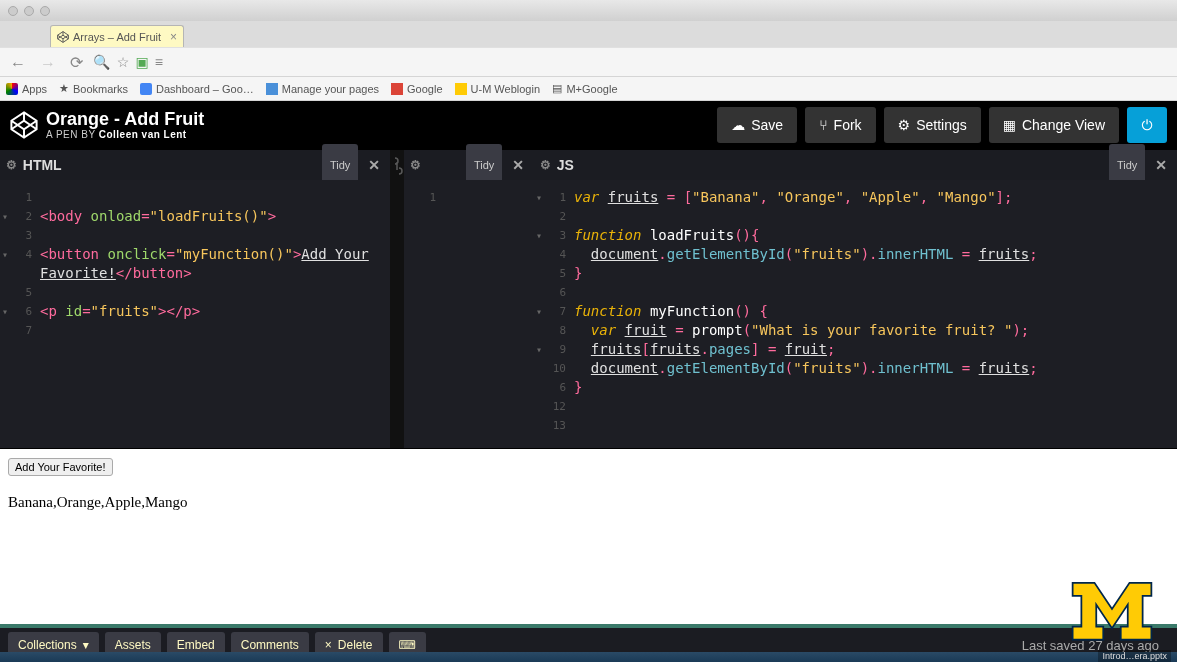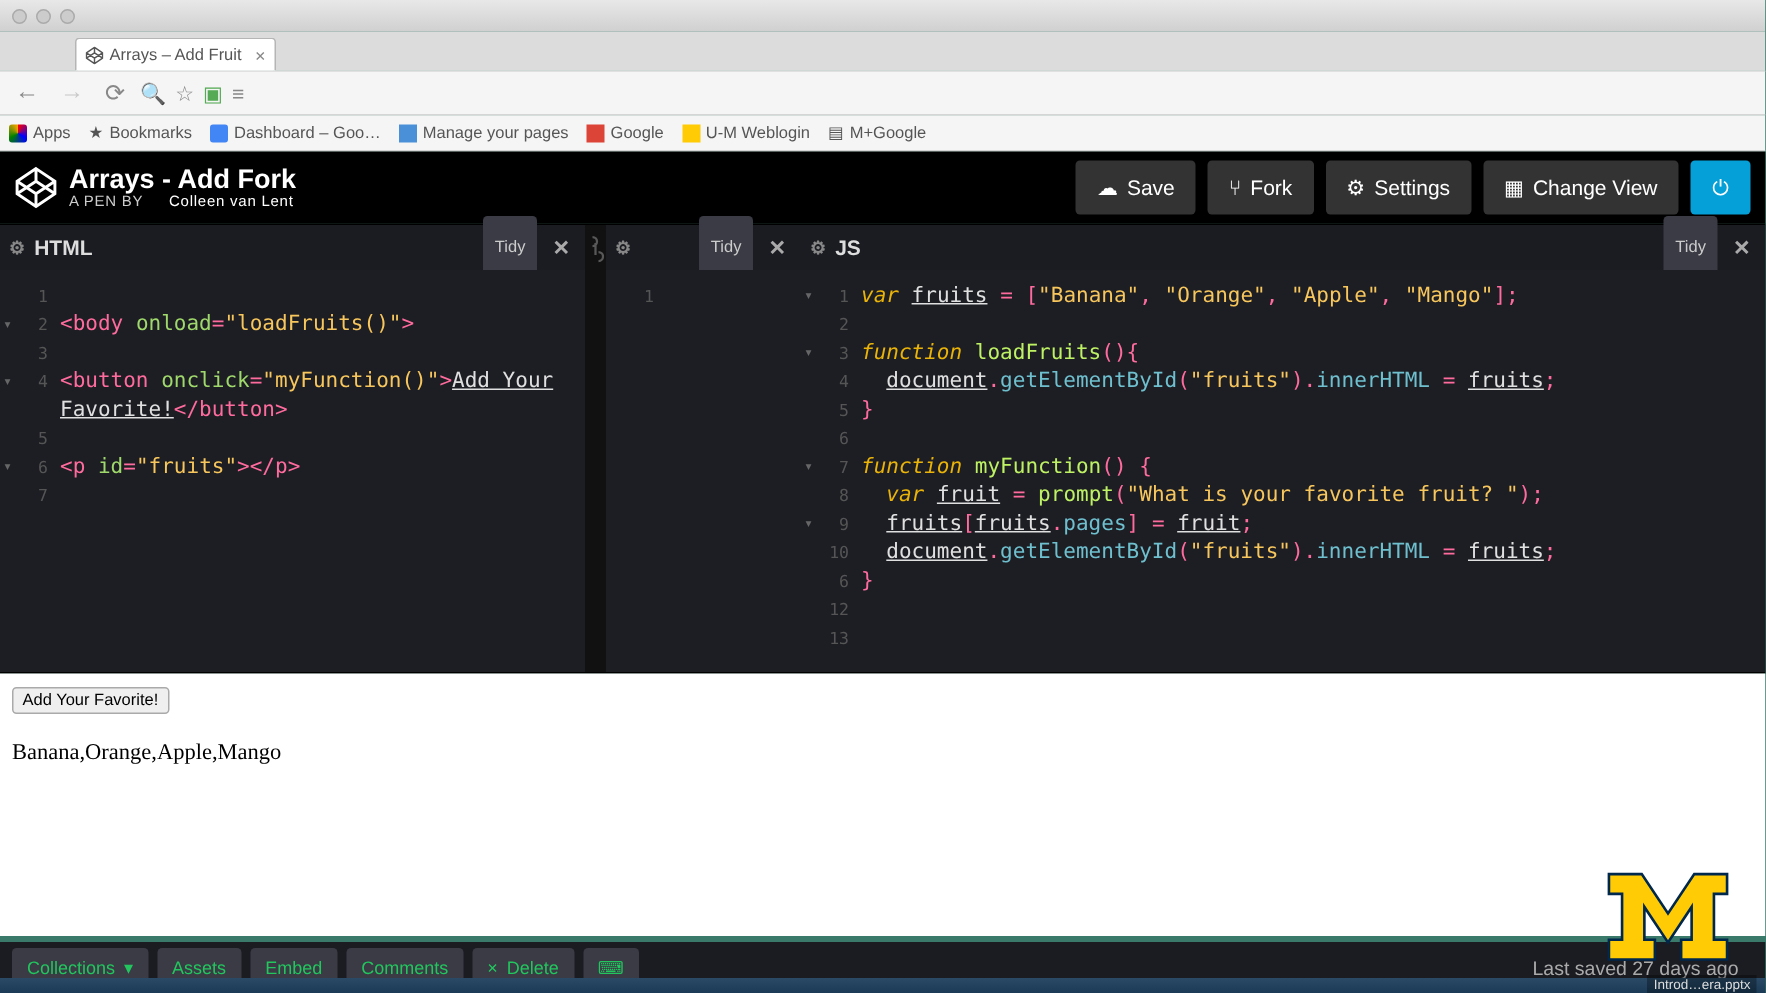--- a/index.html
+++ b/index.html
@@ -4,21 +4,21 @@
 <style>
   * { box-sizing: border-box; margin: 0; padding: 0; }
   body { font-family: -apple-system, "Helvetica Neue", Arial, sans-serif; width: 1177px; height: 662px; overflow: hidden; background: #3a7a6a; position: relative; }
   
   
   .mac-bar { height: 21px; background: linear-gradient(#e8e8e8,#d0d0d0); display: flex; align-items: center; padding-left: 8px; gap: 6px; }
   .mac-dot { width: 10px; height: 10px; border-radius: 50%; background: #ccc; border: 1px solid #aaa; }
   
   
   .tab-strip { height: 26px; background: #dcdcdc; display: flex; align-items: flex-end; padding-left: 50px; }
-  .browser-tab { background: #ffffff; border: 1px solid #b5b5b5; border-bottom: none; border-radius: 3px 3px 0 0; height: 22px; display: flex; align-items: center; padding: 0 22px 0 6px; font-size: 11px; color: #555; gap: 4px; position: relative; justify-content: space-between; }
+  .browser-tab { background: #fef9c3; border: 1px solid #b5b5b5; border-bottom: none; border-radius: 3px 3px 0 0; height: 22px; display: flex; align-items: center; padding: 0 22px 0 6px; font-size: 11px; color: #555; gap: 4px; position: relative; justify-content: space-between; }
   .browser-tab .tab-x { position: absolute; right: 6px; color: #888; font-size: 12px; cursor: pointer; }
   .codepen-favicon { width: 12px; height: 12px; }
   
   
   .url-bar { height: 30px; background: #f5f5f5; border-top: 1px solid #e0e0e0; border-bottom: 1px solid #d5d5d5; display: flex; align-items: center; padding: 0 6px; gap: 6px; }
   .nav-arrow { color: #888; font-size: 16px; padding: 0 4px; cursor: pointer; }
   .url-field { flex: 1; height: 22px; border: 1px solid #ccc; border-radius: 3px; background: #fff; display: flex; align-items: center; padding: 0 6px; font-size: 12px; color: #555; }
   .url-right { display: flex; align-items: center; gap: 6px; color: #888; font-size: 14px; }
   
   
@@ -28,21 +28,21 @@
   
   
   .codepen { position: relative; height: calc(100% - 101px); }
   
   
   .cp-header { height: 48px; background: #000; display: flex; align-items: center; padding: 0 10px; color: #fff; }
   .cp-logo { width: 28px; height: 28px; margin-right: 8px; }
   .cp-title { display: flex; flex-direction: column; line-height: 1.1; }
   .cp-title h1 { font-size: 18px; font-weight: 700; }
   .cp-title .byline { font-size: 10px; color: #ccc; letter-spacing: 0.5px; }
-  .cp-title .byline .auth { color: #fff; font-weight: 400; margin-left: 14px; }
+  .cp-title .byline .auth { color: #fff; font-weight: 700; }
   .cp-actions { margin-left: auto; display: flex; gap: 8px; }
   .cp-btn { background: #333; color: #fff; border: none; border-radius: 3px; height: 36px; padding: 0 14px; font-size: 14px; display: flex; align-items: center; gap: 6px; cursor: pointer; }
   .cp-btn.power { background: #06a0d8; width: 40px; justify-content: center; padding: 0; }
   
   
   .editors { height: 300px; background: #1e1e1e; display: flex; border-top: 1px solid #000; border-bottom: 1px solid #000; }
   .pane { position: relative; background: #262830; display: flex; flex-direction: column; }
   .pane.html { width: 390px; }
   .pane.css { width: 130px; }
   .pane.js { flex: 1; }
@@ -60,33 +60,33 @@
   .gutter { width: 40px; text-align: right; color: #555; padding: 8px 8px 0 0; font-size: 11px; user-select: none; }
   .gutter .ln { height: 19px; position: relative; }
   .fold { color: #666; position: absolute; left: 2px; font-size: 10px; }
   .code { padding: 8px 6px 0 0; color: #d8d8d8; white-space: pre; }
   
   
   .t-tag { color: #ff6b9d; }
   .t-attr { color: #9fd86b; }
   .t-str { color: #f7c65c; }
   .t-kw  { color: #eab308; font-style: italic; }
-  .t-fn  { color: #bef264; }
+  .t-fn  { color: #ffffff; }
   .t-op  { color: #ff6b9d; }
   .t-id  { color: #6fc0cf; }
   .t-plain { color: #e0e0e0; text-decoration: underline; }
   
   
   .output { background: #fff; height: 175px; padding: 8px; font-family: "Times New Roman", serif; }
   .output button { font-family: Arial; font-size: 11px; padding: 2px 6px; background: #efefef; border: 1px solid #aaa; border-radius: 3px; cursor: pointer; }
   .output p { margin-top: 18px; font-size: 15px; color: #000; }
   
   
   .cp-footer { position: absolute; left: 0; right: 0; bottom: 0; height: 34px; background: #1b1c22; display: flex; align-items: center; padding: 0 8px; gap: 6px; color: #ccc; font-size: 12px; }
-  .foot-btn { background: #3a3b44; color: #22c55e; border: none; border-radius: 3px; padding: 6px 10px; font-size: 12px; cursor: pointer; display: flex; align-items: center; gap: 6px; }
+  .foot-btn { background: #3a3b44; color: #fef9c3; border: none; border-radius: 3px; padding: 6px 10px; font-size: 12px; cursor: pointer; display: flex; align-items: center; gap: 6px; }
   .foot-spacer { flex: 1; }
   .saved { color: #aaa; font-size: 13px; margin-right: 10px; }
   
   
   .m-logo { position: absolute; right: 20px; bottom: 18px; width: 90px; height: 70px; }
   
   
   .taskbar-hint { position: absolute; bottom: 0; left: 0; right: 0; height: 10px; background: linear-gradient(#2a4a66,#1a3a56); }
   .taskbar-file { position: absolute; right: 6px; bottom: 0; font-size: 9px; color: #ddd; background: rgba(0,0,0,0.3); padding: 1px 4px; }
 </style>
@@ -152,21 +152,21 @@
     </div>
 </div>
 
 <div class="codepen">
 
   <div class="cp-header">
     <svg class="cp-logo" viewBox="0 0 100 100">
         <path fill="none" stroke="#fff" stroke-width="7" d="M50 5 95 35v30L50 95 5 65V35z M50 5v30M50 65v30M5 35l45 30 45-30M5 65l45-30 45 30"></path>
       </svg>
     <div class="cp-title">
-      <h1>Arrays - Add Fork</h1>
+      <h1>Orange - Add Fruit</h1>
       <div class="byline">
         <span>A PEN BY</span>
         <span class="auth">Colleen van Lent</span>
       </div>
     </div>
     <div class="cp-actions">
       <button class="cp-btn">
           <span>☁</span>
           <span>Save</span>
         </button>

